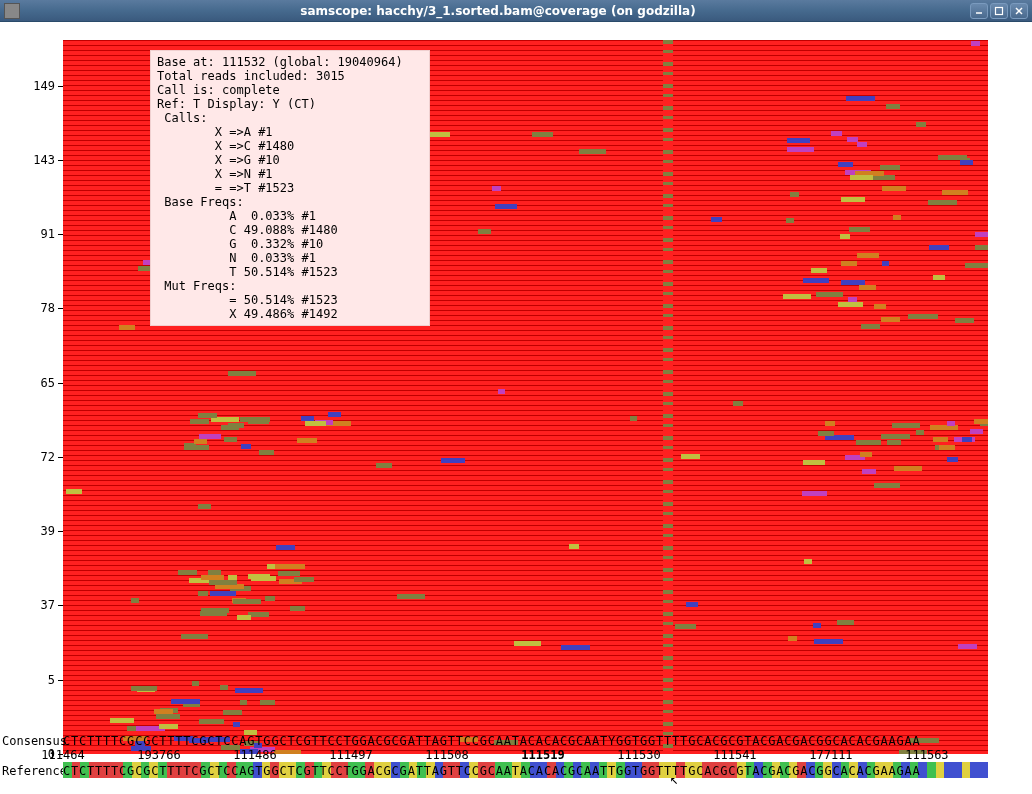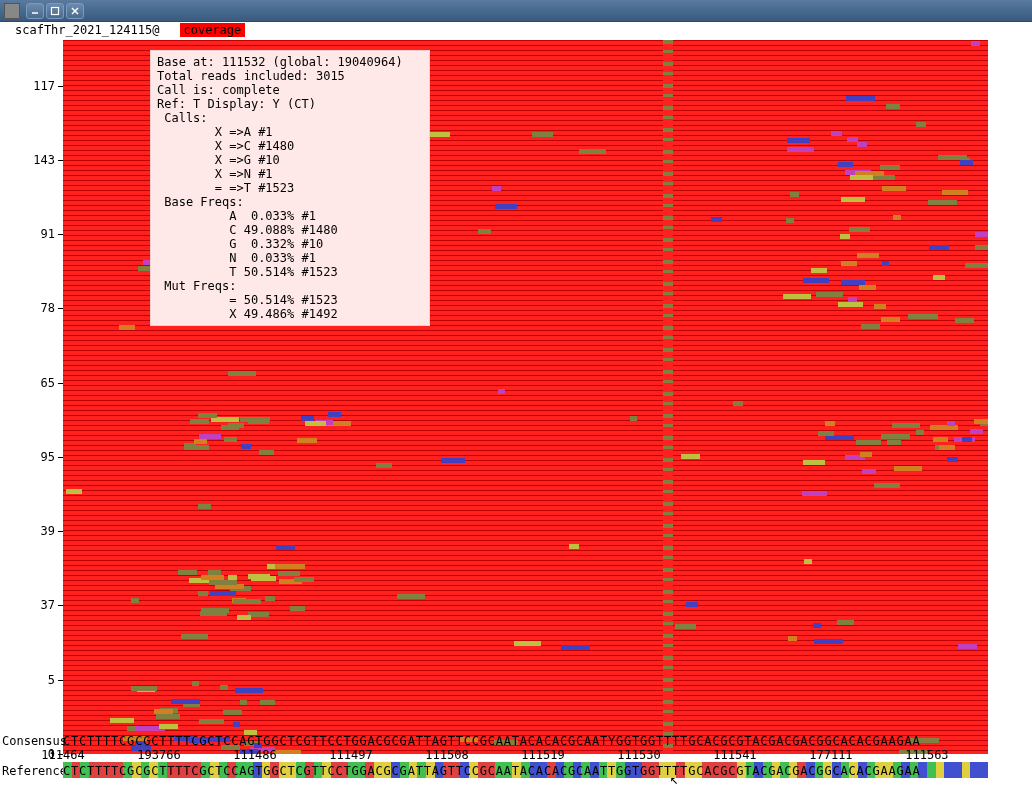--- a/index.html
+++ b/index.html
@@ -189,20 +189,21 @@
   left:670px; top:749px;
   font-size:14px; color:#000; z-index:20;
 }
 </style>
 </head>
 <body>
 
 <div class="window">
   <div class="titlebar">
     <div class="app-icon"></div>
+    <div class="title-text">samscope: hacchy/3_1.sorted.bam@coverage (on godzilla)</div>
     <div class="win-buttons">
       <div class="win-btn">
           <svg width="10" height="10">
             <line x1="2" y1="7" x2="8" y2="7" stroke="#fff" stroke-width="1.5"></line>
           </svg>
         </div>
       <div class="win-btn">
           <svg width="10" height="10">
             <rect x="1.5" y="1.5" width="7" height="7" fill="none" stroke="#fff" stroke-width="1.2"></rect>
           </svg>
@@ -211,36 +212,32 @@
           <svg width="10" height="10">
             <line x1="2" y1="2" x2="8" y2="8" stroke="#fff" stroke-width="1.5"></line>
             <line x1="8" y1="2" x2="2" y2="8" stroke="#fff" stroke-width="1.5"></line>
           </svg>
         </div>
     </div>
   </div>
 
   <div class="content">
 
-    <div class="header-strip">
-      <span class="scaf-label">scafThr_2021_124115@</span>
-      <span class="coverage-tag">coverage</span>
-    </div>
 
     <div class="y-axis" id="y-axis">
         <div class="y-tick" style="top: 714px;">0</div>
         <div class="y-tick" style="top: 639.744px;">5</div>
         <div class="y-tick" style="top: 565.488px;">37</div>
         <div class="y-tick" style="top: 491.232px;">39</div>
-        <div class="y-tick" style="top: 416.976px;">95</div>
+        <div class="y-tick" style="top: 416.976px;">72</div>
         <div class="y-tick" style="top: 342.72px;">65</div>
         <div class="y-tick" style="top: 268.464px;">78</div>
         <div class="y-tick" style="top: 194.208px;">91</div>
         <div class="y-tick" style="top: 119.952px;">143</div>
-        <div class="y-tick" style="top: 45.696px;">117</div>
+        <div class="y-tick" style="top: 45.696px;">149</div>
       </div>
 
     <div class="plot-area" id="plot-area">
       <div class="vband"></div>
     <div class="speck m" style="left: 187.173px; top: 707.129px; width: 24.4763px;"></div>
         <div class="speck b" style="left: 169.787px; top: 681.716px; width: 7.29403px;"></div>
         <div class="speck y" style="left: 180.549px; top: 689.718px; width: 13.7167px;"></div>
         <div class="speck o" style="left: 210.571px; top: 709.531px; width: 27.4479px;"></div>
         <div class="speck g" style="left: 64.2963px; top: 685.846px; width: 25.9693px;"></div>
         <div class="speck g" style="left: 119.503px; top: 661.873px; width: 17.8735px;"></div>
@@ -460,21 +457,21 @@
     <div class="bottom">
       <div class="track-label" style="top:0px">Consensus</div>
       <div class="seq-track" style="top:0px">CTCTTTTCGCGCTTTTCGCTCCAGTGGCTCGTTCCTGGACGCGATTAGTTCCGCAATACACACGCAATYGGTGGTTTTGCACGCGTACGACGACGGCACACGAAGAA</div>
 
       <div class="pos-track" style="top:14px" id="pos-track">
           <span style="left: 0px;">111464</span>
           <span style="left: 95.9906px;">193766</span>
           <span style="left: 191.981px;">111486</span>
           <span style="left: 287.972px;">111497</span>
           <span style="left: 383.962px;">111508</span>
-          <span style="left: 479.953px;">111519</span>
+          <span style="left: 479.953px; font-weight: bold;">111519</span>
           <span style="left: 575.943px;">111530</span>
           <span style="left: 671.934px;">111541</span>
           <span style="left: 767.925px;">177111</span>
           <span style="left: 863.915px;">111563</span>
         </div>
 
       <div class="track-label" style="top:30px">Reference</div>
       <div class="ref-bg" style="top:28px" id="ref-bg">
           <i class="cC"></i>
           <i class="cT"></i>

